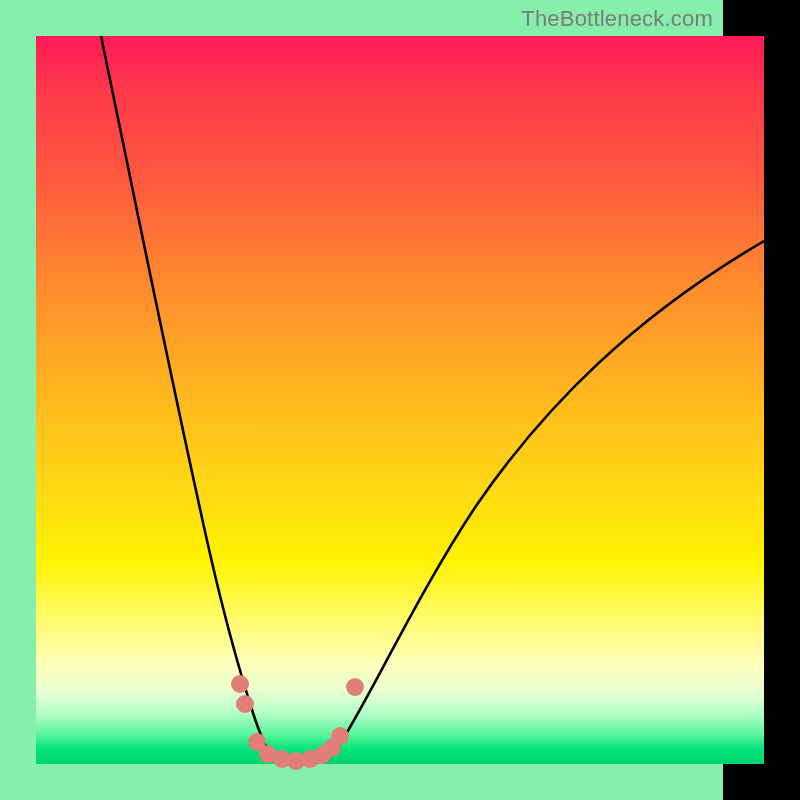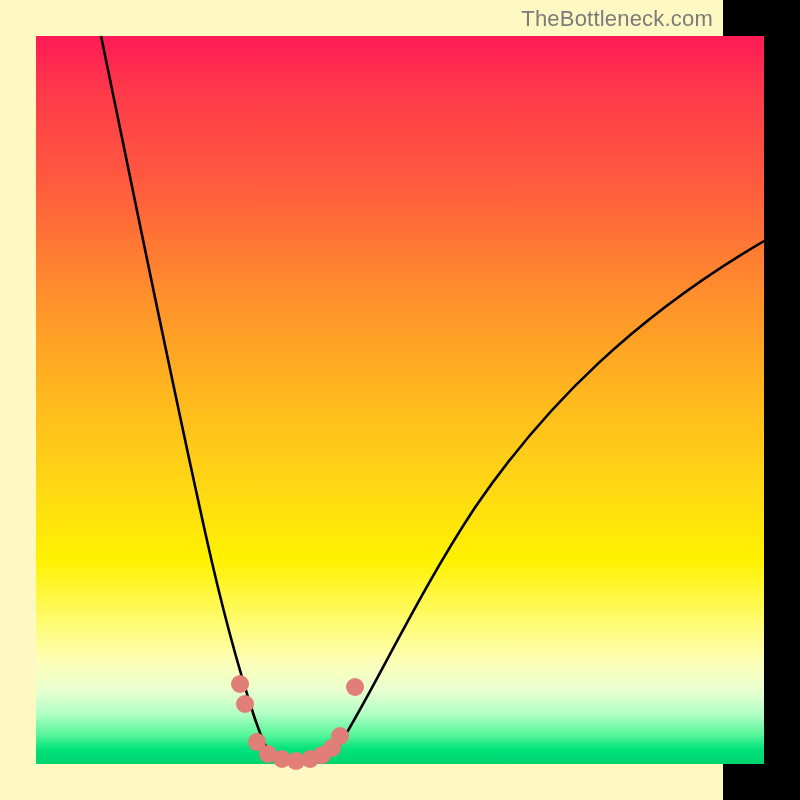--- a/index.html
+++ b/index.html
@@ -10,21 +10,21 @@
     background: #000;
     overflow: hidden;
     font-family: Arial, Helvetica, sans-serif;
   }
   .frame {
     position: absolute;
     left: 0;
     top: 0;
     width: 723px;
     height: 800px;
-    background: #fef9c3;
+    background: #86efac;
   }
   .plot-area {
     position: absolute;
     left: 36px;
     top: 36px;
     width: 728px;
     height: 728px;
     
     background: linear-gradient(
       to bottom,

